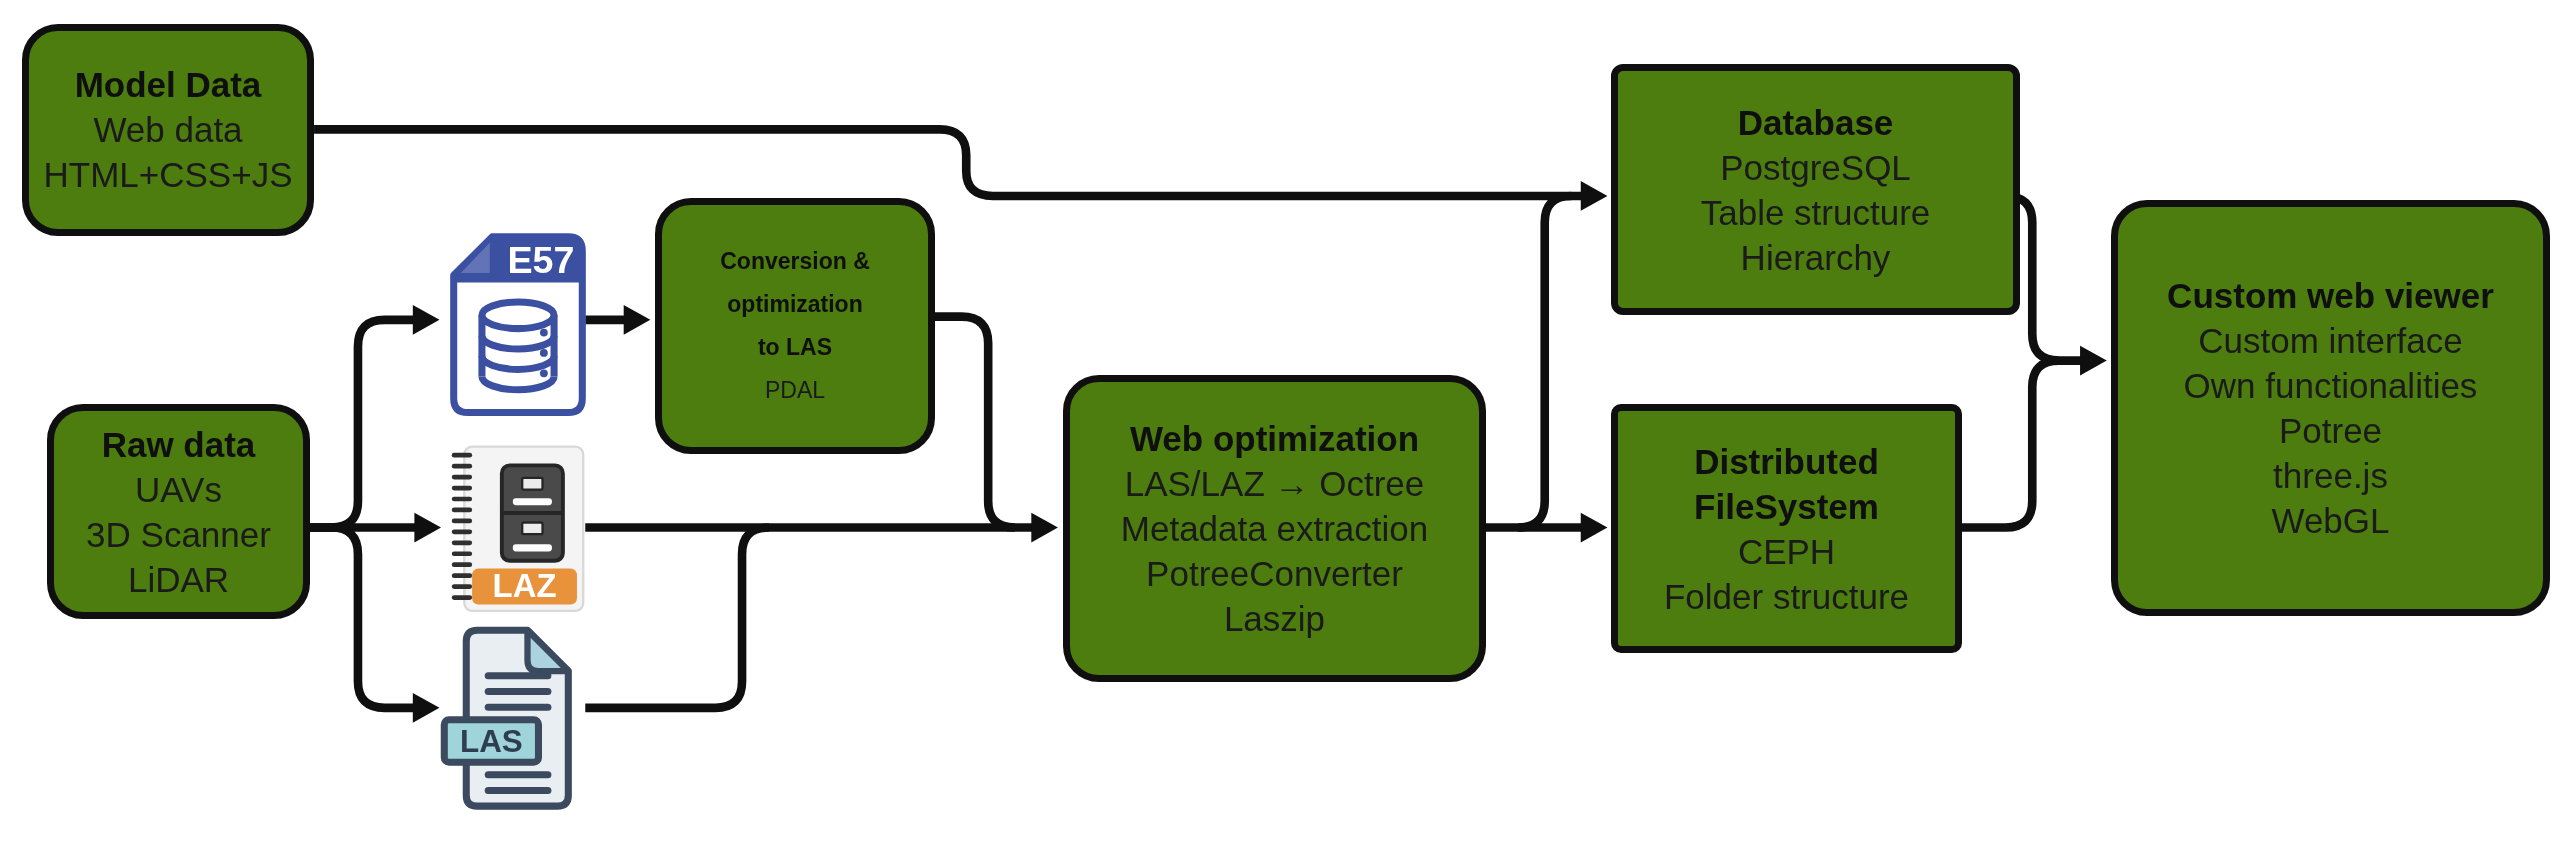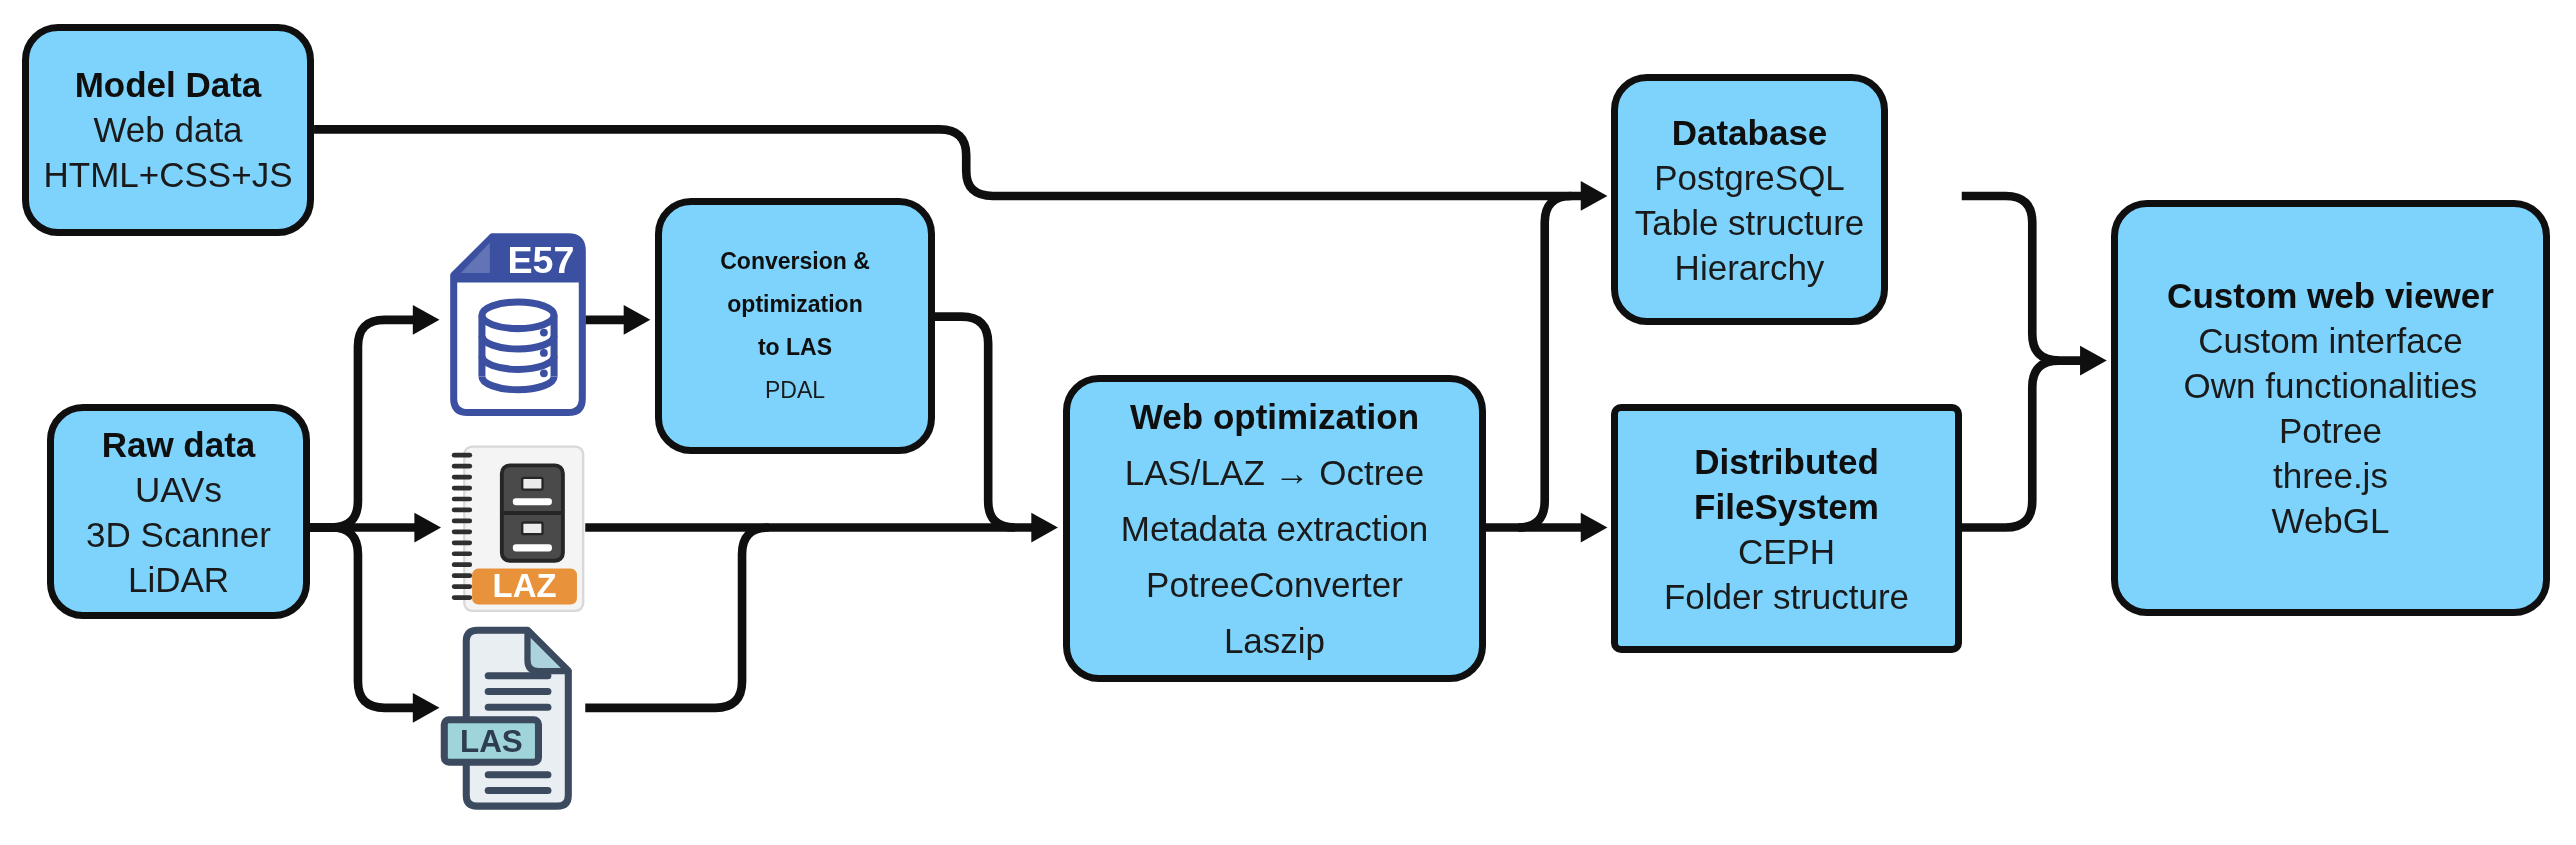--- a/index.html
+++ b/index.html
@@ -3,21 +3,21 @@
 <meta charset="utf-8">
 <style>
   html,body{margin:0;padding:0;background:#ffffff;}
   #canvas{
     position:relative;width:2576px;height:845px;background:#ffffff;overflow:hidden;
     font-family:"Liberation Sans", sans-serif;color:#1a1a1a;
   }
   svg.wires{position:absolute;left:0;top:0;z-index:1;}
   .node{
     position:absolute;box-sizing:border-box;z-index:2;
-    border:7.8px solid #0f0f0f;border-radius:36px;background:#7dd3fc;
+    border:7.8px solid #0f0f0f;border-radius:36px;background:#4d7c0f;
     display:flex;flex-direction:column;justify-content:center;align-items:center;
     text-align:left;font-size:35px;line-height:45px;
   }
   .node .b{font-weight:700;color:#0f0f0f;}
   .icon-svg{position:absolute;z-index:3;}
   .icon-svg text{font-family:"Liberation Sans", sans-serif;}
 </style>
 </head>
 <body>
 
@@ -92,29 +92,29 @@
     <div>LiDAR</div>
   </div>
 
   <div class="node" style="left:655px;top:198px;width:280px;height:256px;font-size:23px;line-height:43px;">
     <div class="b">Conversion &amp;</div>
     <div class="b">optimization</div>
     <div class="b">to LAS</div>
     <div>PDAL</div>
   </div>
 
-  <div class="node" style="left:1063px;top:375px;width:423px;height:307px;gap:11px;">
+  <div class="node" style="left:1063px;top:375px;width:423px;height:307px;">
     <div class="b">Web optimization</div>
     <div>LAS/LAZ →  Octree</div>
     <div>Metadata extraction</div>
     <div>PotreeConverter</div>
     <div>Laszip</div>
   </div>
 
-  <div class="node" style="left:1611px;top:74px;width:277px;height:251px;">
+  <div class="node" style="left:1611px;top:64px;width:409px;height:251px;border-radius:12px;">
     <div class="b">Database</div>
     <div>PostgreSQL</div>
     <div>Table structure</div>
     <div>Hierarchy</div>
   </div>
 
   <div class="node" style="left:1611px;top:404px;width:351px;height:249px;border-radius:10px;">
     <div class="b">Distributed</div>
     <div class="b">FileSystem</div>
     <div>CEPH</div>

